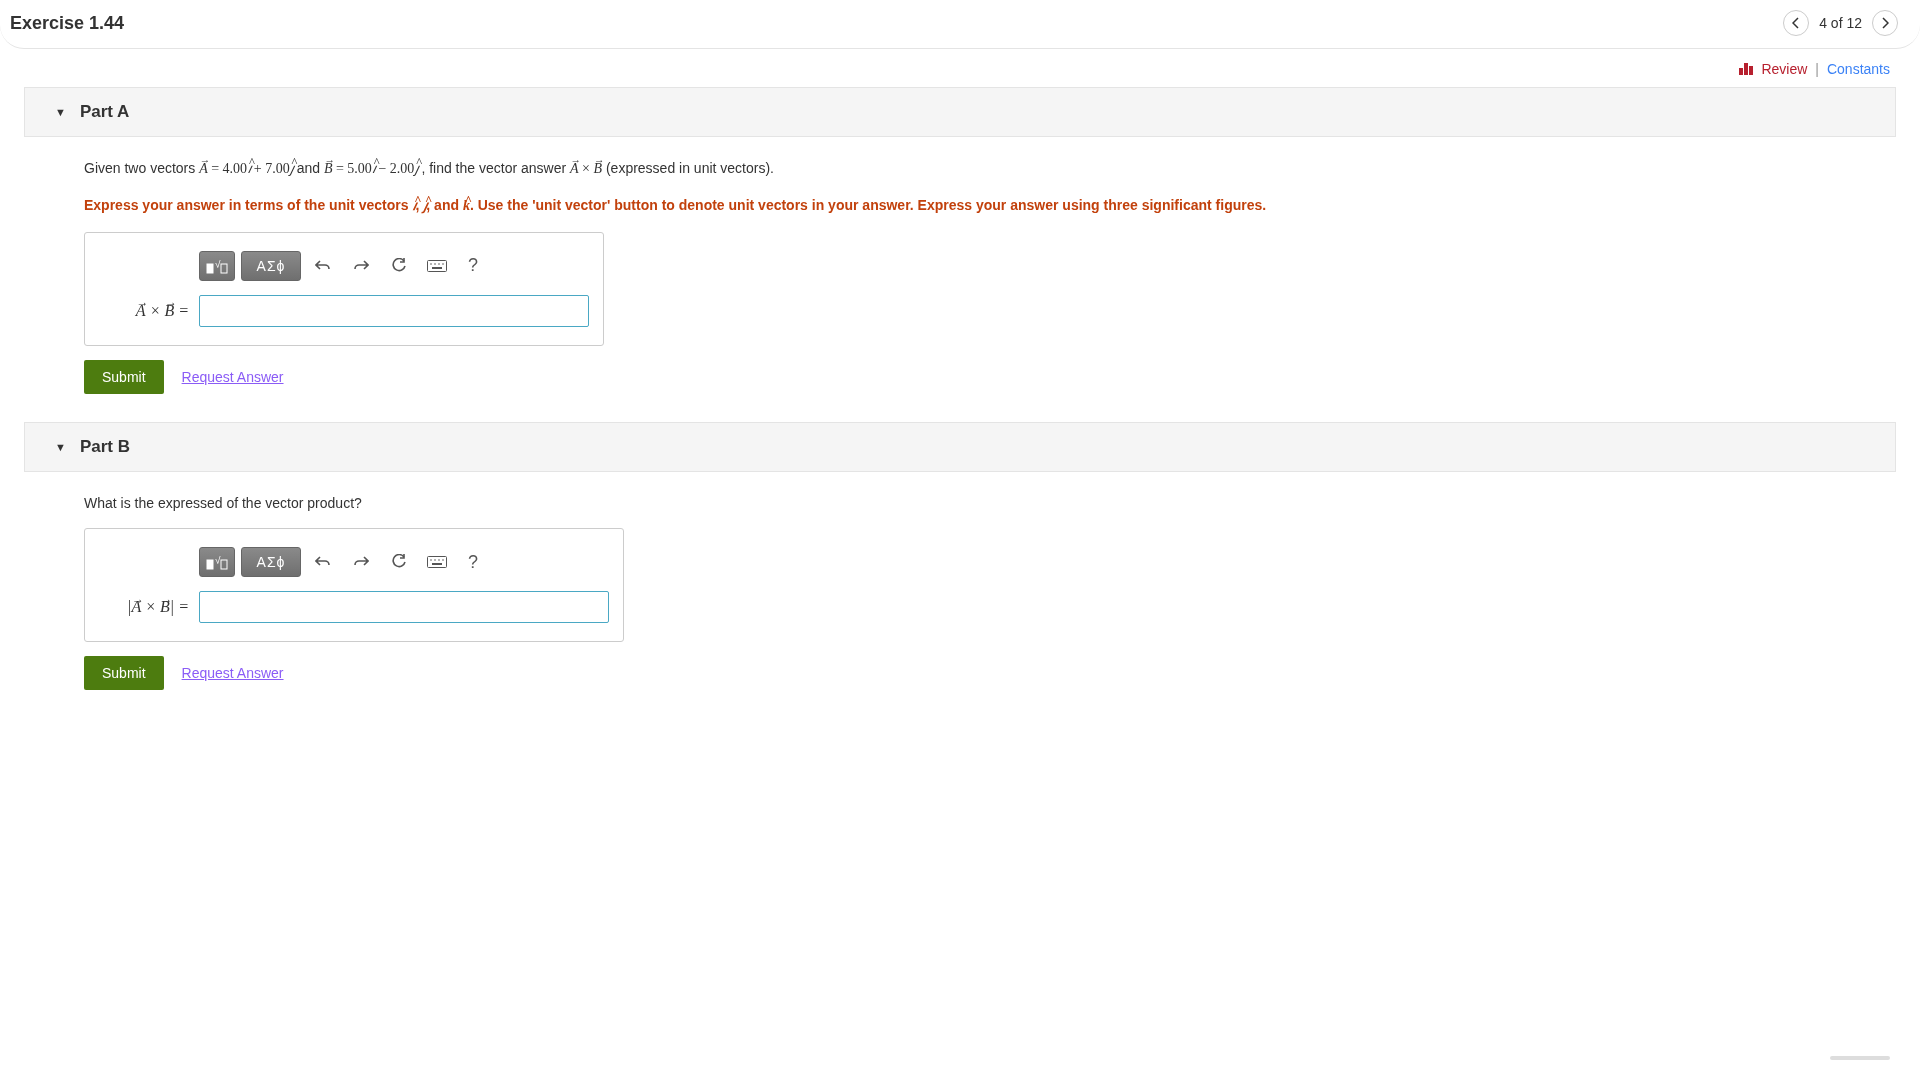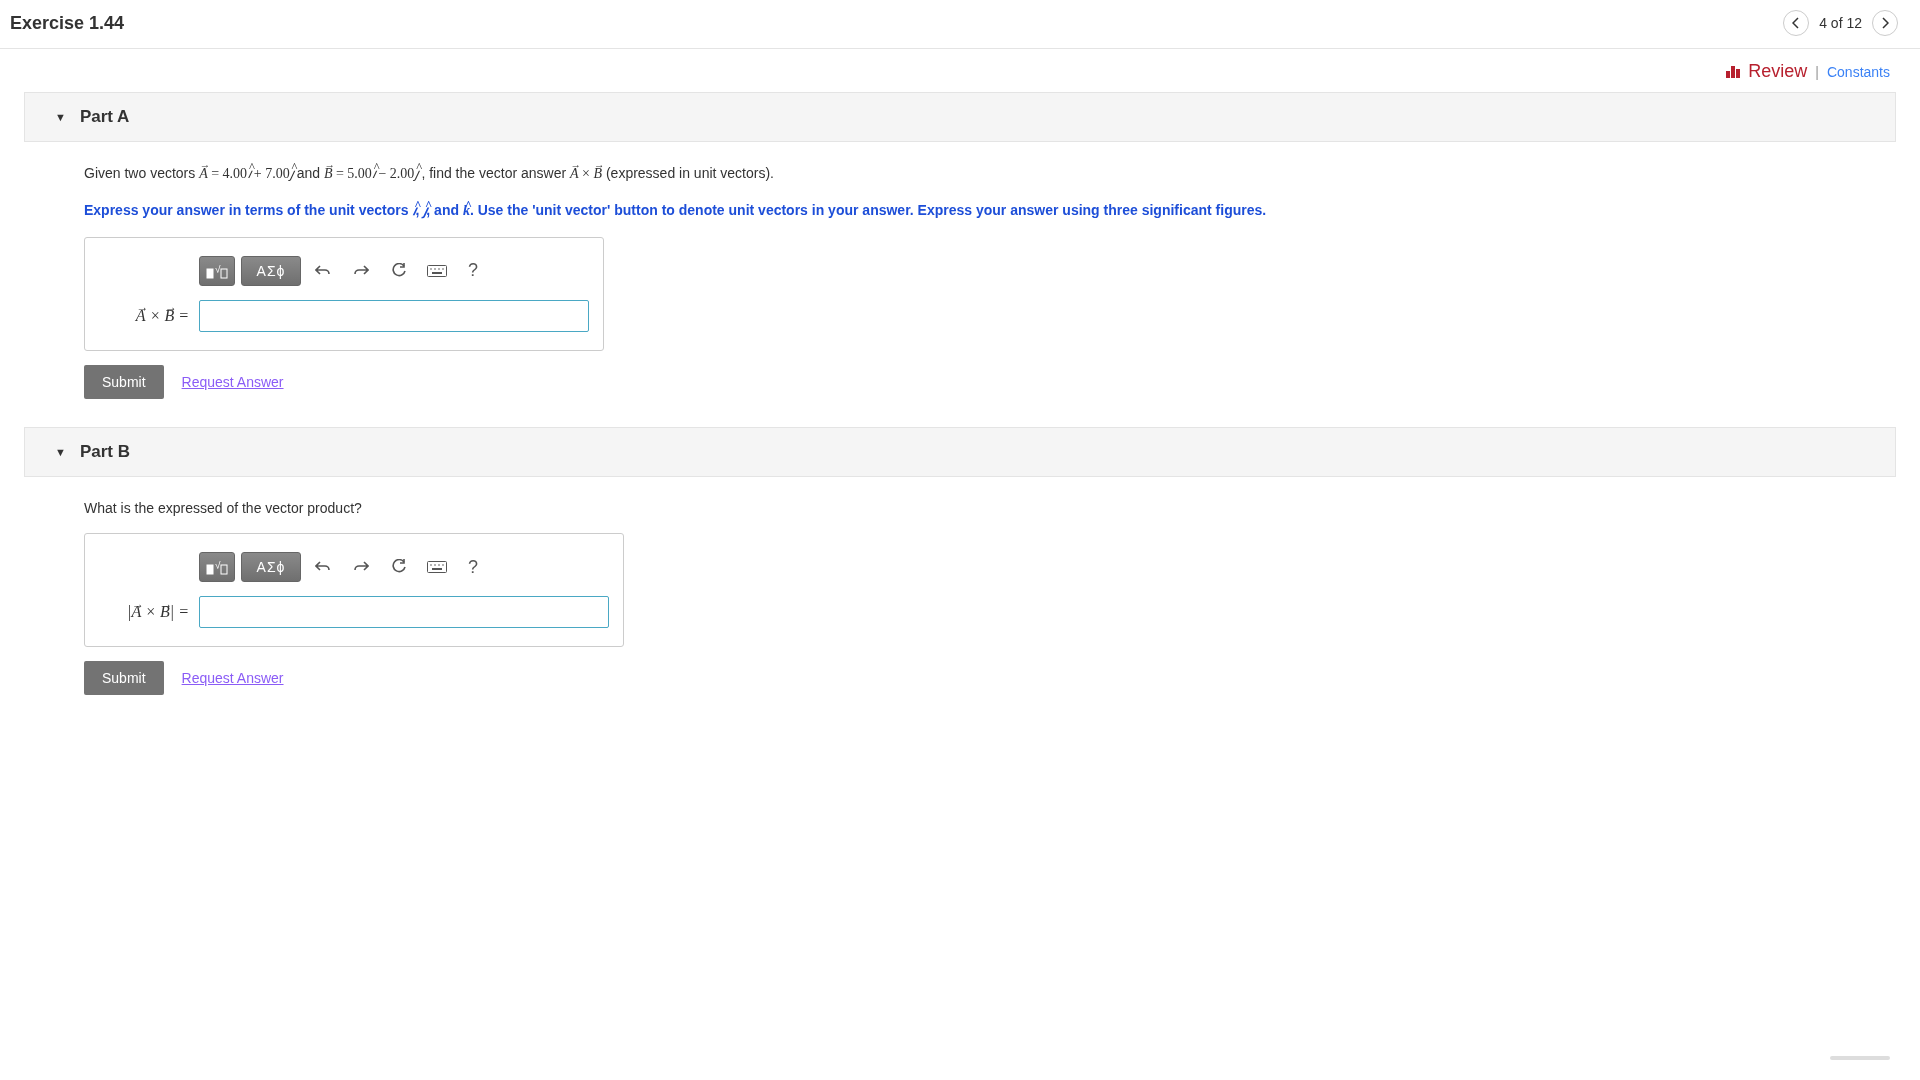--- a/index.html
+++ b/index.html
@@ -1,50 +1,50 @@
 <!DOCTYPE html>
 <html><head>
 <meta charset="utf-8">
 <style>
   * { box-sizing: border-box; margin: 0; padding: 0; }
   body { font-family: Arial, Helvetica, sans-serif; font-size: 14px; color: #333; background: #fff; }
   .page { width: 1920px; height: 1080px; position: relative; }
-  .top-bar { display: flex; align-items: center; justify-content: space-between; padding: 10px 22px 12px 10px; border-bottom: 1px solid #e4e4e4; }
+  .top-bar { display: flex; align-items: center; justify-content: space-between; padding: 10px 22px 12px 10px; border-bottom: 1px solid #e4e4e4; border-radius: 24px; }
   .ex-title { font-size: 18px; font-weight: bold; color: #333; }
   .nav-group { display: flex; align-items: center; gap: 10px; }
   .circle-btn { width: 26px; height: 26px; border: 1px solid #ccc; border-radius: 50%; background: #fff; display: flex; align-items: center; justify-content: center; color: #333; cursor: pointer; font-size: 14px; }
   .progress { font-size: 14px; color: #333; }
   .sub-bar { display: flex; justify-content: flex-end; align-items: center; padding: 12px 30px 10px; gap: 8px; }
-  .review-link { color: #b7202e; font-size: 18px; text-decoration: none; display: inline-flex; align-items: center; gap: 8px; cursor: pointer; }
+  .review-link { color: #b7202e; font-size: 14px; text-decoration: none; display: inline-flex; align-items: center; gap: 8px; cursor: pointer; }
   .review-icon { width: 14px; height: 12px; display: inline-flex; gap:1px; }
   .review-icon span { width:4px; background:#b7202e; }
   .review-icon span:nth-child(1){height:7px; align-self:flex-end;}
   .review-icon span:nth-child(2){height:12px;}
   .review-icon span:nth-child(3){height:9px; align-self:flex-end;}
   .divider { color: #999; }
   .const-link { color: #3b82f6; text-decoration: none; cursor: pointer; }
   .content { padding: 0 30px; }
   .part-header { background: #f5f5f5; border: 1px solid #e4e4e4; padding: 14px 30px; display: flex; align-items: center; gap: 14px; margin: 0 -6px; }
   .part-header .caret { font-size: 11px; color: #333; cursor: pointer; }
   .part-title { font-weight: bold; font-size: 17px; }
   .part-body { padding: 20px 30px 28px 54px; }
   .q-text { font-size: 14px; color: #333; margin-bottom: 14px; line-height: 1.6; }
-  .q-instr { font-size: 14px; font-weight: bold; color: #1d4ed8; margin-bottom: 14px; line-height: 1.6; }
+  .q-instr { font-size: 14px; font-weight: bold; color: #c2410c; margin-bottom: 14px; line-height: 1.6; }
   .answer-box { border: 1px solid #ccc; border-radius: 3px; width: 520px; padding: 18px 14px; }
   .toolbar { display: flex; align-items: center; gap: 6px; margin-left: 100px; margin-bottom: 14px; }
   .tb-btn { height: 30px; border: 1px solid #999; border-radius: 3px; display: flex; align-items: center; justify-content: center; cursor: pointer; font-size: 14px; color: #555; background: #fff; }
   .tb-dark { background: linear-gradient(#8a8a8a,#6f6f6f); color: #fff; border-color: #666; width: 36px; }
   .tb-dark2 { background: linear-gradient(#8a8a8a,#6f6f6f); color: #fff; border-color: #666; width: 60px; letter-spacing: 1px; }
   .tb-icon { width: 32px; border: none; background: transparent; color: #555; }
   .tb-help { width: 28px; font-size: 18px; border: none; background: transparent; color: #555; }
   .eq-row { display: flex; align-items: center; gap: 10px; }
   .eq-label { width: 90px; text-align: right; font-size: 16px; font-style: italic; font-family: 'Times New Roman', serif; white-space: nowrap; }
   .eq-input { flex: 1; height: 32px; border: 1px solid #4aa8c4; border-radius: 2px; padding: 4px 8px; font-size: 14px; outline: none; }
   .btn-row { display: flex; align-items: center; gap: 18px; margin-top: 14px; }
-  .submit-btn { background: #737373; color: #fff; border: none; padding: 9px 18px; font-size: 14px; border-radius: 2px; cursor: pointer; }
+  .submit-btn { background: #4d7c0f; color: #fff; border: none; padding: 9px 18px; font-size: 14px; border-radius: 2px; cursor: pointer; }
   .req-link { color: #8b5cf6; font-size: 14px; text-decoration: underline; cursor: pointer; }
   .vec { position: relative; display: inline-block; font-family: 'Times New Roman', serif; font-style: italic; }
   .vec::before { content: "→"; position: absolute; top: -0.55em; left: 0.05em; font-size: 0.75em; font-style: normal; }
   .hat { position: relative; display: inline-block; font-family: 'Times New Roman', serif; font-style: italic; }
   .hat::before { content: "^"; position: absolute; top: -0.45em; left: 0.15em; font-size: 0.9em; font-style: normal; }
   .math { font-family: 'Times New Roman', serif; }
   .footer-bar { position: absolute; bottom: 20px; right: 30px; width: 60px; height: 4px; background: #ddd; border-radius: 2px; }
 </style>
 </head>
 <body>

